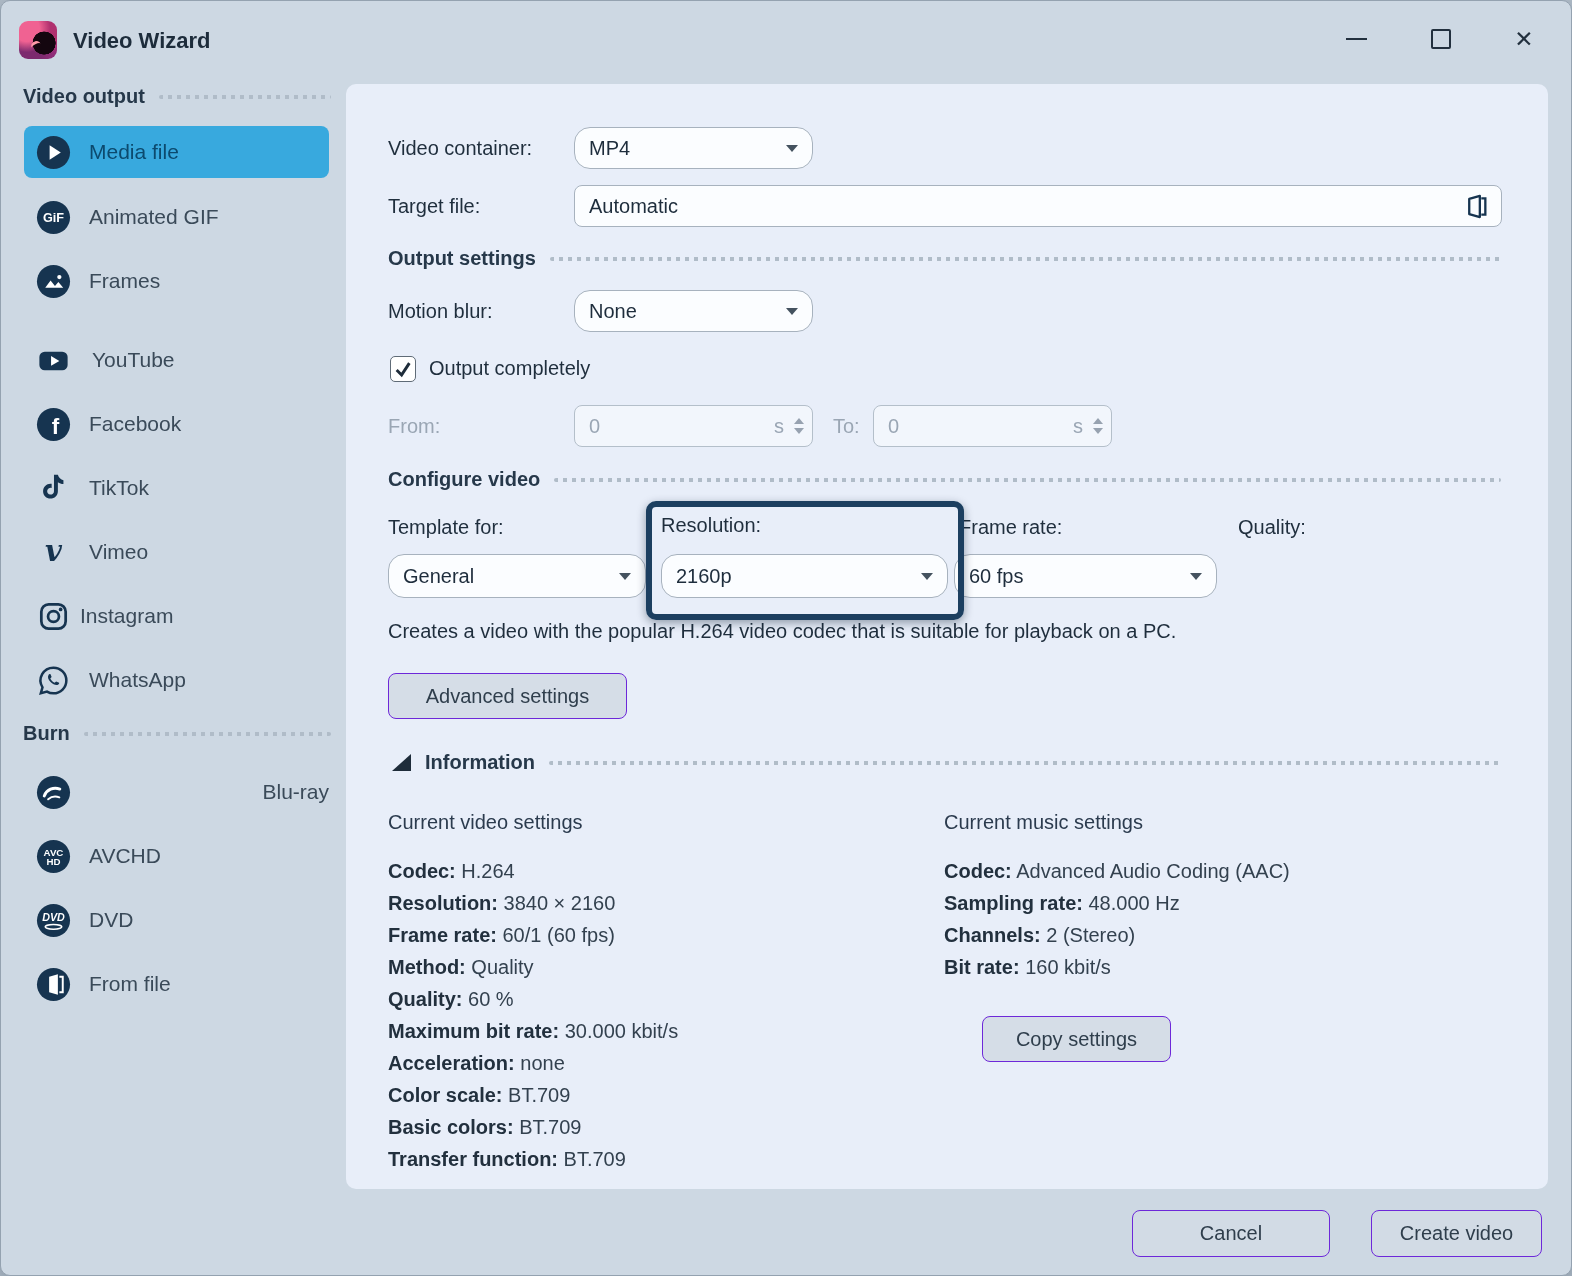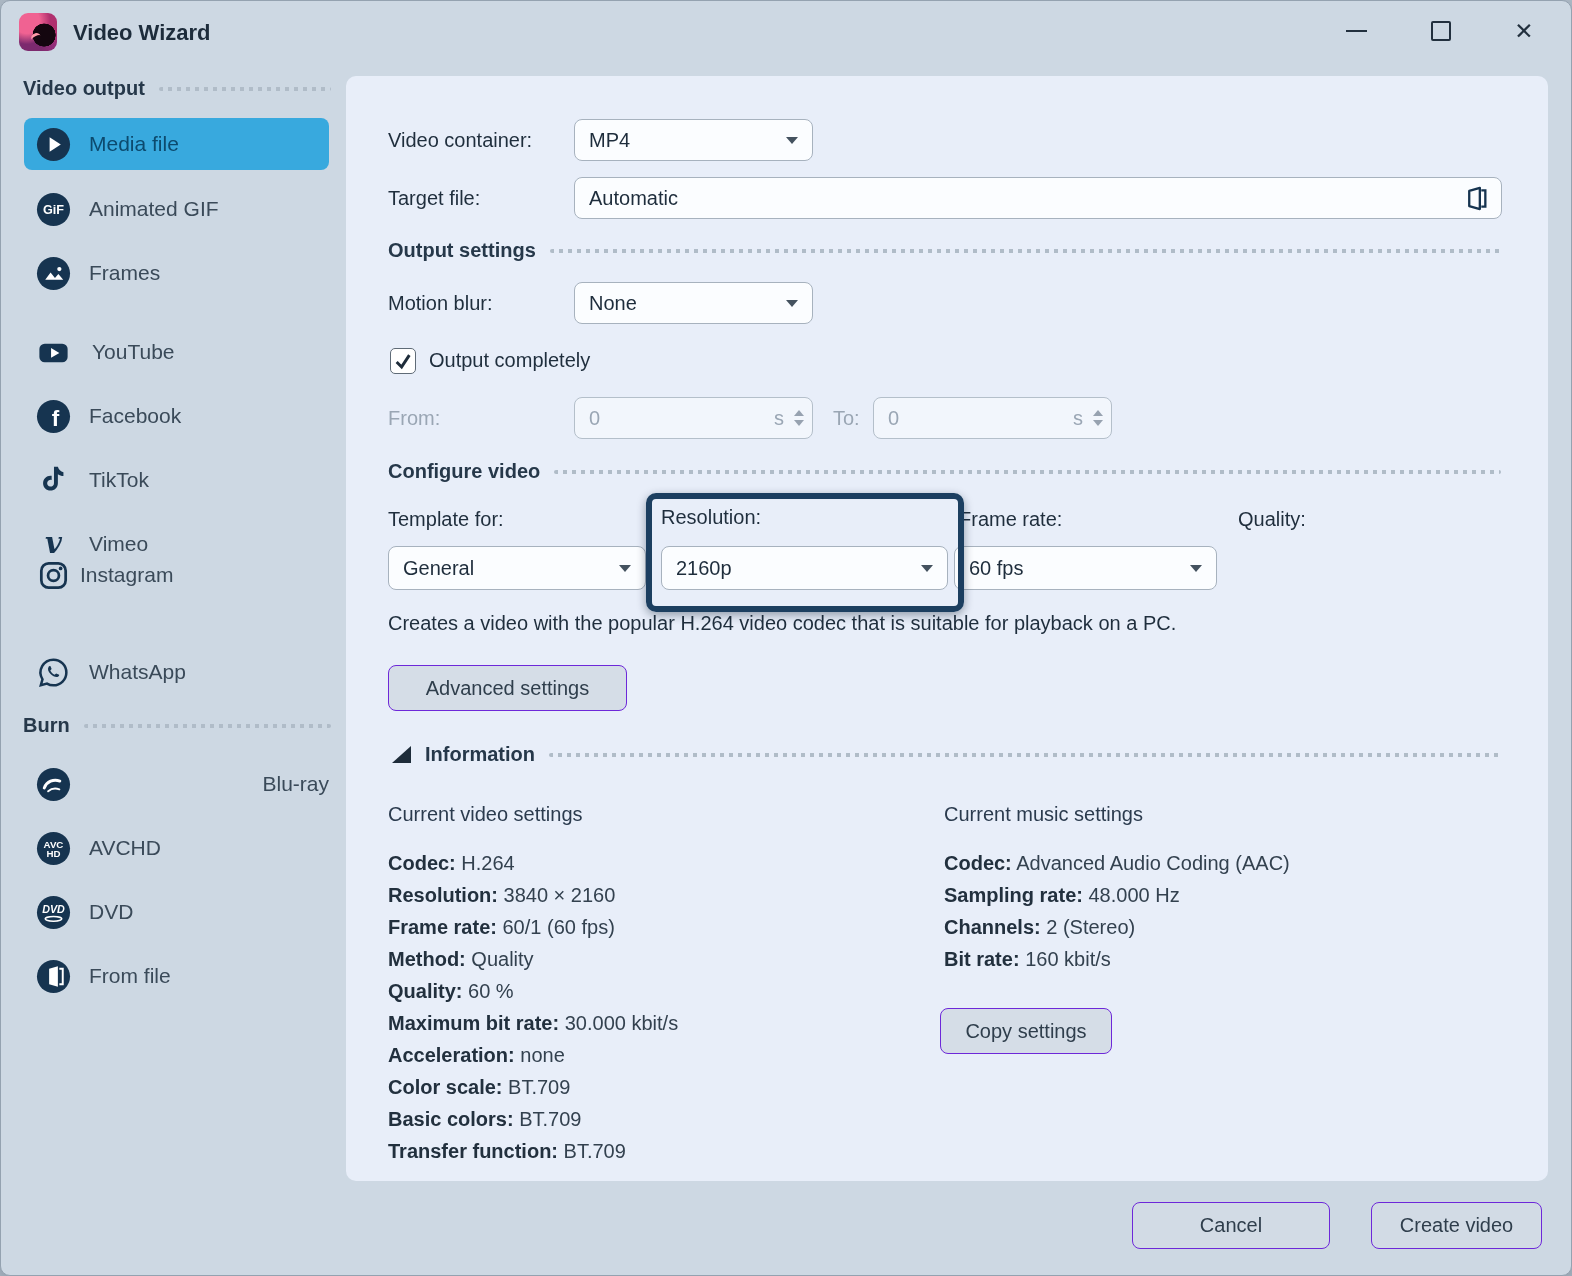--- a/index.html
+++ b/index.html
@@ -1,18 +1,18 @@
 <!DOCTYPE html>
 <html><head>
 <meta charset="utf-8">
 <style>
   html,body{margin:0;padding:0;background:#b3bfcb;font-family:"Liberation Sans",sans-serif;}
   .window{position:relative;width:1572px;height:1276px;background:#cdd8e3;border-radius:10px;
           overflow:hidden;border:1px solid #94a2b0;box-shadow:0 8px 30px rgba(20,40,60,.35);box-sizing:border-box;}
-  .abs{position:absolute;}
+  .abs{position:absolute;margin-top:8px;}
   .titlebar-title{font-size:22px;font-weight:600;color:#1d2c3b;}
   .app-icon{width:38px;height:38px;border-radius:9px;
     background:
       radial-gradient(circle at 66% 58%, #14060f 0 34%, rgba(0,0,0,0) 35%),
       radial-gradient(circle at 20% 20%, #f06292 0 30%, rgba(0,0,0,0) 55%),
       radial-gradient(circle at 80% 15%, #b0306e 0 35%, rgba(0,0,0,0) 60%),
       radial-gradient(circle at 15% 80%, #7c2a6e 0 40%, rgba(0,0,0,0) 70%),
       linear-gradient(135deg,#e8397c,#8a2d7a);}
   .app-icon::after{content:"";position:absolute;width:10px;height:6px;border-radius:6px 6px 0 0;
       border-top:3px solid #ff9aa8;transform:rotate(-25deg);margin-left:12px;margin-top:20px;display:block;}
@@ -21,21 +21,21 @@
   .glyph-max{display:block;width:16px;height:16px;border:2.5px solid #22303e;border-radius:2px;}
   .glyph-close{font-size:23px;line-height:1;color:#22303e;}
   .hdr{display:flex;align-items:center;gap:14px;font-weight:700;font-size:20px;color:#26384a;}
   .dots{flex:1;height:4px;border-radius:2px;
         background:repeating-linear-gradient(90deg,#b0bcc8 0 4px,rgba(0,0,0,0) 4px 9px);}
   .panel{background:#e8eef9;border-radius:10px;}
   .lbl{font-size:20px;color:#1f2e3d;}
   .lbl-dis{font-size:20px;color:#9aa6b4;}
   .select,.tinput,.spin{background:#fbfdff;border:1.5px solid #a7b2be;border-radius:8px;
         display:flex;align-items:center;box-sizing:border-box;font-size:20px;color:#1e2d3c;}
-  .select{justify-content:space-between;padding:0 14px;}
+  .select{justify-content:space-between;padding:0 14px;border-radius:16px;}
   .caret{width:0;height:0;border-left:6px solid transparent;border-right:6px solid transparent;
          border-top:7px solid #44525f;flex:none;}
   .tinput{padding:0 12px 0 14px;justify-content:space-between;}
   .tinput input{border:none;outline:none;background:transparent;font:inherit;color:inherit;flex:1;padding:0;}
   .spin{padding:0 8px 0 14px;background:rgba(255,255,255,.45);border-color:#b4bfca;color:#9aa6b4;
         justify-content:space-between;}
   .spin .unit{margin-left:auto;margin-right:10px;}
   .spin .arrows{display:flex;flex-direction:column;gap:4px;align-items:center;}
   .tri-up{width:0;height:0;border-left:5px solid transparent;border-right:5px solid transparent;
           border-bottom:6px solid #97a2b0;}
@@ -133,21 +133,21 @@
     <span>TikTok</span>
   </div>
   <div class="abs side-item" style="left:23px;top:517px;">
     <span class="ic">
       <svg width="37" height="37" viewBox="0 0 38 38">
           <text x="19" y="28" font-size="30" font-weight="bold" font-style="italic" text-anchor="middle" fill="#163450" font-family="DejaVu Serif,serif">v</text>
         </svg>
       </span>
     <span>Vimeo</span>
   </div>
-  <div class="abs side-item" style="left:23px;top:548px;gap:8px;">
+  <div class="abs side-item" style="left:23px;top:581px;gap:8px;">
     <span class="ic">
       <svg width="37" height="37" viewBox="0 0 38 38" fill="none">
           <rect x="6.5" y="6.5" width="25" height="25" rx="7.5" stroke="#163450" stroke-width="2.8"></rect>
           <circle cx="19" cy="19" r="5.6" stroke="#163450" stroke-width="2.8"></circle>
           <circle cx="26.3" cy="11.7" r="1.9" fill="#163450"></circle>
         </svg>
       </span>
     <span>Instagram</span>
   </div>
   <div class="abs side-item" style="left:23px;top:645px;">
@@ -314,18 +314,18 @@
   </div>
 
   <div class="abs info-title" style="left:943px;top:802px;">Current music settings</div>
   <div class="abs info-rows" style="left:943px;top:846px;">
     <div><b>Codec:</b> <span>Advanced Audio Coding (AAC)</span></div>
     <div><b>Sampling rate:</b> <span>48.000 Hz</span></div>
     <div><b>Channels:</b> <span>2 (Stereo)</span></div>
     <div><b>Bit rate:</b> <span>160 kbit/s</span></div>
   </div>
 
-  <div class="abs btn" style="left:939px;top:1007px;width:172px;height:46px;">Copy settings</div>
+  <div class="abs btn" style="left:981px;top:1007px;width:189px;height:46px;">Copy settings</div>
 
   <div class="abs btn" style="left:1131px;top:1201px;width:198px;height:47px;background:#d2dbe5;">Cancel</div>
   <div class="abs btn" style="left:1370px;top:1201px;width:171px;height:47px;background:#d2dbe5;">Create video</div>
 
 </div>
 
 </body></html>

